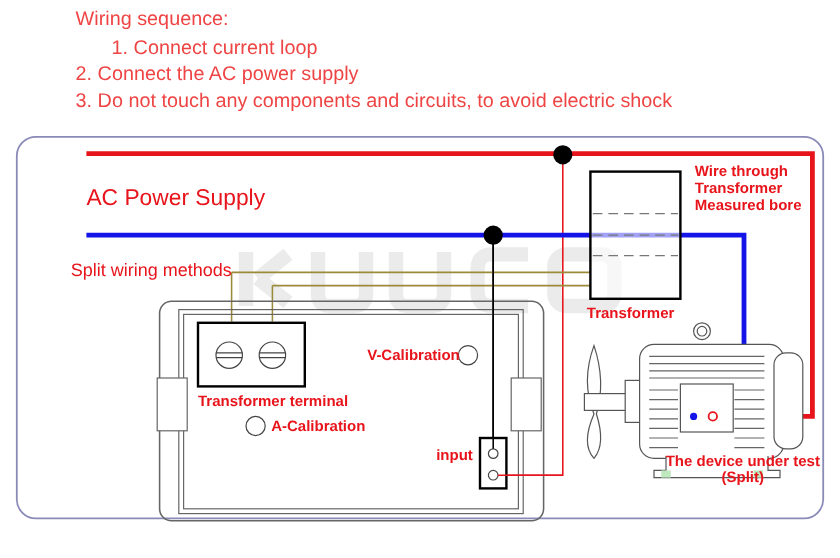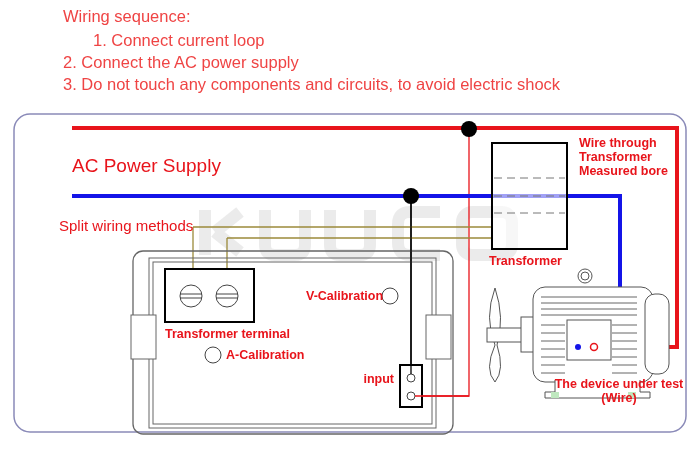--- a/index.html
+++ b/index.html
@@ -114,14 +114,14 @@
 </div>
 <div class="lbl" style="left:489px;top:254px;">Transformer</div>
 <div class="lbl" style="left:165px;top:327px;">Transformer terminal</div>
 <div class="lbl" style="left:306px;top:289px;text-align:right;">V-Calibration</div>
 <div class="lbl" style="left:226px;top:348px;">A-Calibration</div>
 <div class="lbl" style="left:274px;top:372px;text-align:right;width:120px;line-height:14px;">
   <div>input</div>
 </div>
 <div class="lbl" style="left:510px;top:377px;width:140px;text-align:center;line-height:14px;margin-left:39px;">
   <div>The device under test</div>
-  <div>(Wire)</div>
+  <div>(Split)</div>
 </div>
 
 </body></html>

